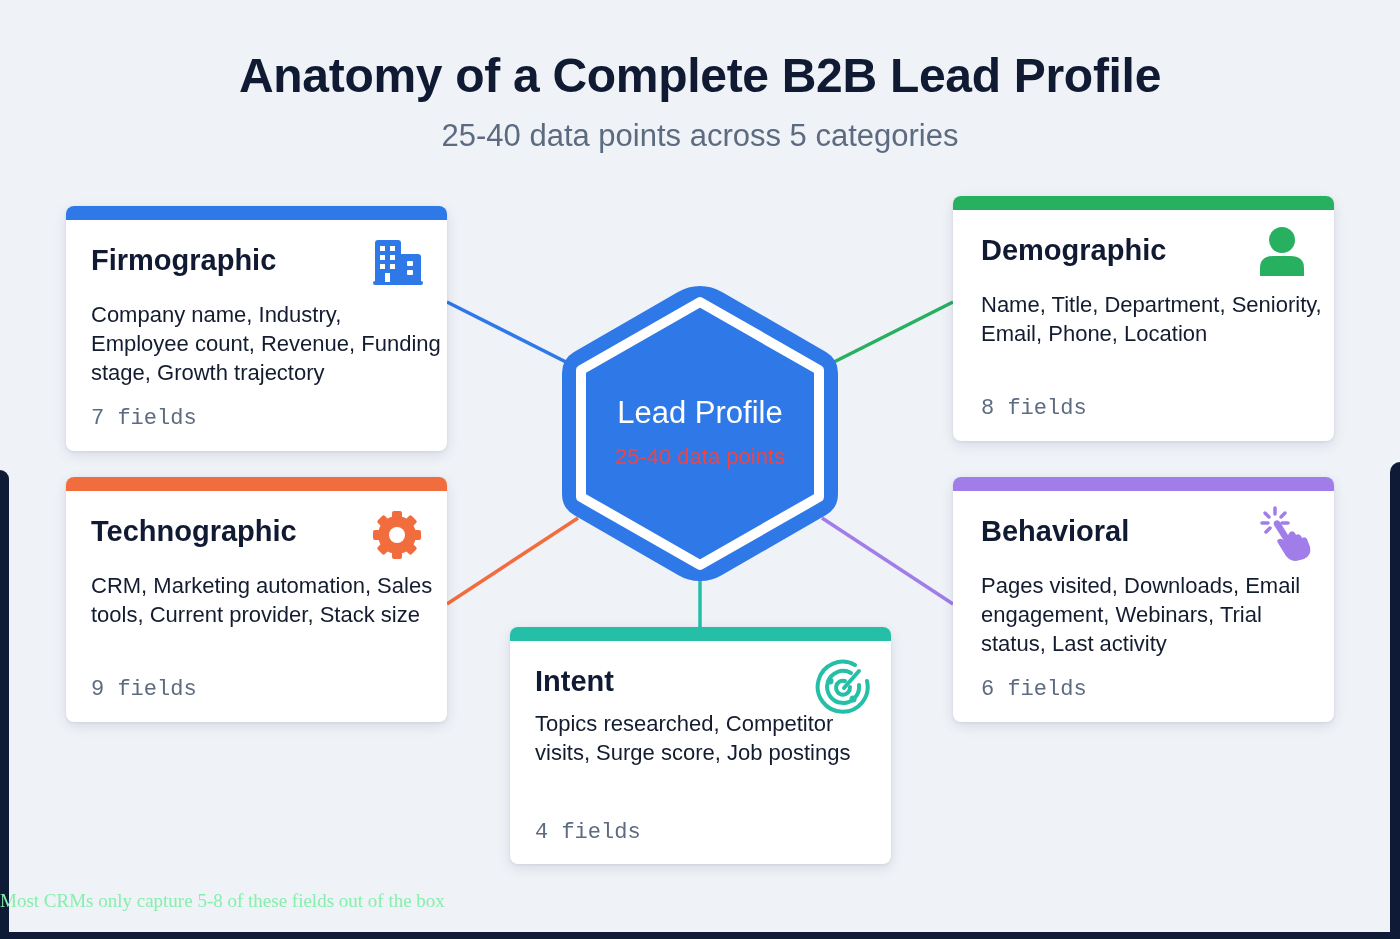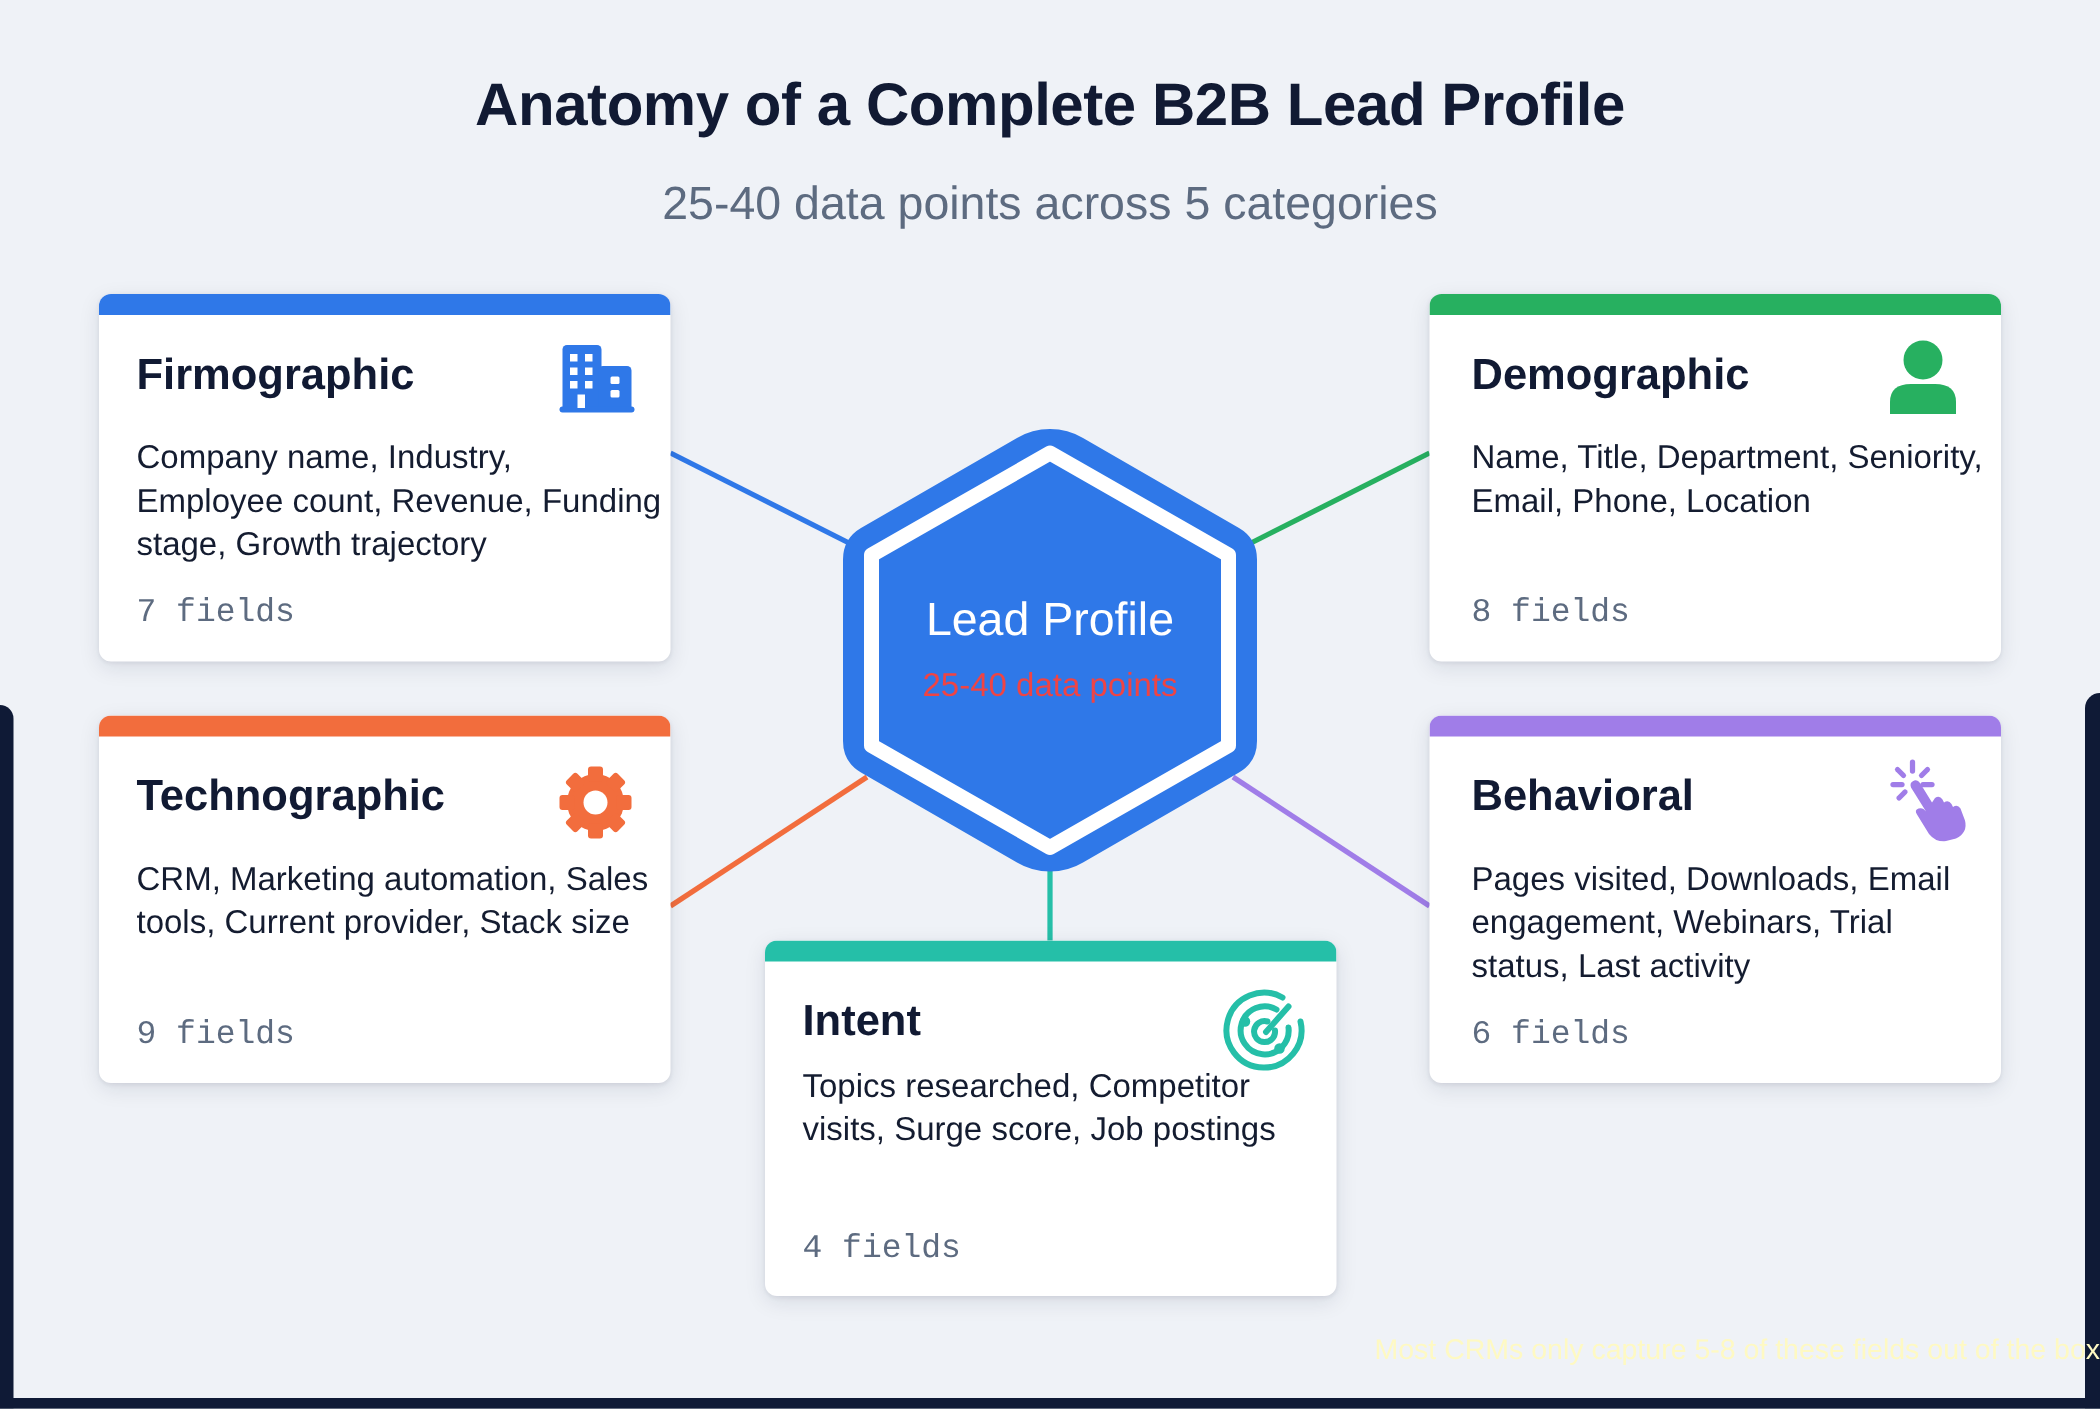--- a/index.html
+++ b/index.html
@@ -19,21 +19,21 @@
   }
   .frame-right {
     position: absolute; right: 0; top: 462px; width: 10px; height: 477px; background: #0f1a36;
     border-top-left-radius: 12px;
   }
   .frame-bottom {
     position: absolute; left: 0; top: 932px; width: 1400px; height: 7px; background: #0f1a36;
   }
   .title {
     position: absolute; left: 0; top: 48px; width: 1400px; text-align: center;
-    font-size: 40px; font-weight: 700; color: #111a33; letter-spacing: -0.3px;
+    font-size: 48px; font-weight: 700; color: #111a33; letter-spacing: -0.3px;
   }
   .subtitle {
     position: absolute; left: 0; top: 118px; width: 1400px; text-align: center;
     font-size: 31px; color: #5d6b80;
   }
   svg.connectors { position: absolute; left: 0; top: 0; }
   .card {
     position: absolute; width: 381px; background: #ffffff; border-radius: 8px;
     box-shadow: 0 4px 14px rgba(20,30,60,0.10), 0 1px 3px rgba(20,30,60,0.08);
     overflow: hidden;
@@ -52,22 +52,22 @@
   .card .cicon { position: absolute; right: 20px; top: 28px; width: 56px; height: 56px; }
   .hex-label {
     position: absolute; left: 560px; top: 395px; width: 280px; text-align: center;
     font-size: 31px; font-weight: 400; color: #ffffff;
   }
   .hex-sub {
     position: absolute; left: 560px; top: 444px; width: 280px; text-align: center;
     font-size: 22px; color: #ef4444;
   }
   .footnote {
-    position: absolute; left: 0; top: 890px; width: 1400px; text-align: right;
-    font-size: 19px; color: #fef9c3;
+    position: absolute; left: 0; top: 890px; width: 1400px; text-align: left;
+    font-size: 19px; color: #86efac; font-family: Liberation Serif, serif;
   }
 </style>
 </head>
 <body>
 
 <div class="canvas"></div>
 <div class="frame-left"></div>
 <div class="frame-right"></div>
 <div class="frame-bottom"></div>
 
@@ -82,21 +82,21 @@
   <line x1="700" y1="580" x2="700" y2="628" stroke="#25bfa8" stroke-width="3.5"></line>
   <g>
     <path d="M700 286 Q712 286 722 292 L826 352 Q838 359 838 373 L838 494 Q838 508 826 515 L722 575 Q712 581 700 581 Q688 581 678 575 L574 515 Q562 508 562 494 L562 373 Q562 359 574 352 L678 292 Q688 286 700 286 Z" fill="#2f78e8"></path>
     <path d="M700 302 L819 370 L819 497 L700 565 L581 497 L581 370 Z" fill="none" stroke="#ffffff" stroke-width="10" stroke-linejoin="round"></path>
   </g>
 </svg>
 
 <div class="hex-label">Lead Profile</div>
 <div class="hex-sub">25-40 data points</div>
 
-<div class="card" style="left:66px; top:196px; height:245px;">
+<div class="card" style="left:66px; top:206px; height:245px;">
   <div class="bar" style="background:#2f78e8;"></div>
   <div class="ctitle">Firmographic</div>
   <div class="cdesc">Company name, Industry, Employee count, Revenue, Funding stage, Growth trajectory</div>
   <div class="ccount">7 fields</div>
   <svg class="cicon" viewBox="0 0 56 56" style="right:22px;">
     <rect x="6" y="6" width="26" height="44" rx="3" fill="#2f78e8"></rect>
     <rect x="30" y="20" width="22" height="30" rx="3" fill="#2f78e8"></rect>
     <rect x="4" y="47" width="50" height="4" rx="2" fill="#2f78e8"></rect>
     <rect x="11" y="12" width="5" height="5" fill="#fff"></rect>
       <rect x="21" y="12" width="5" height="5" fill="#fff"></rect>

